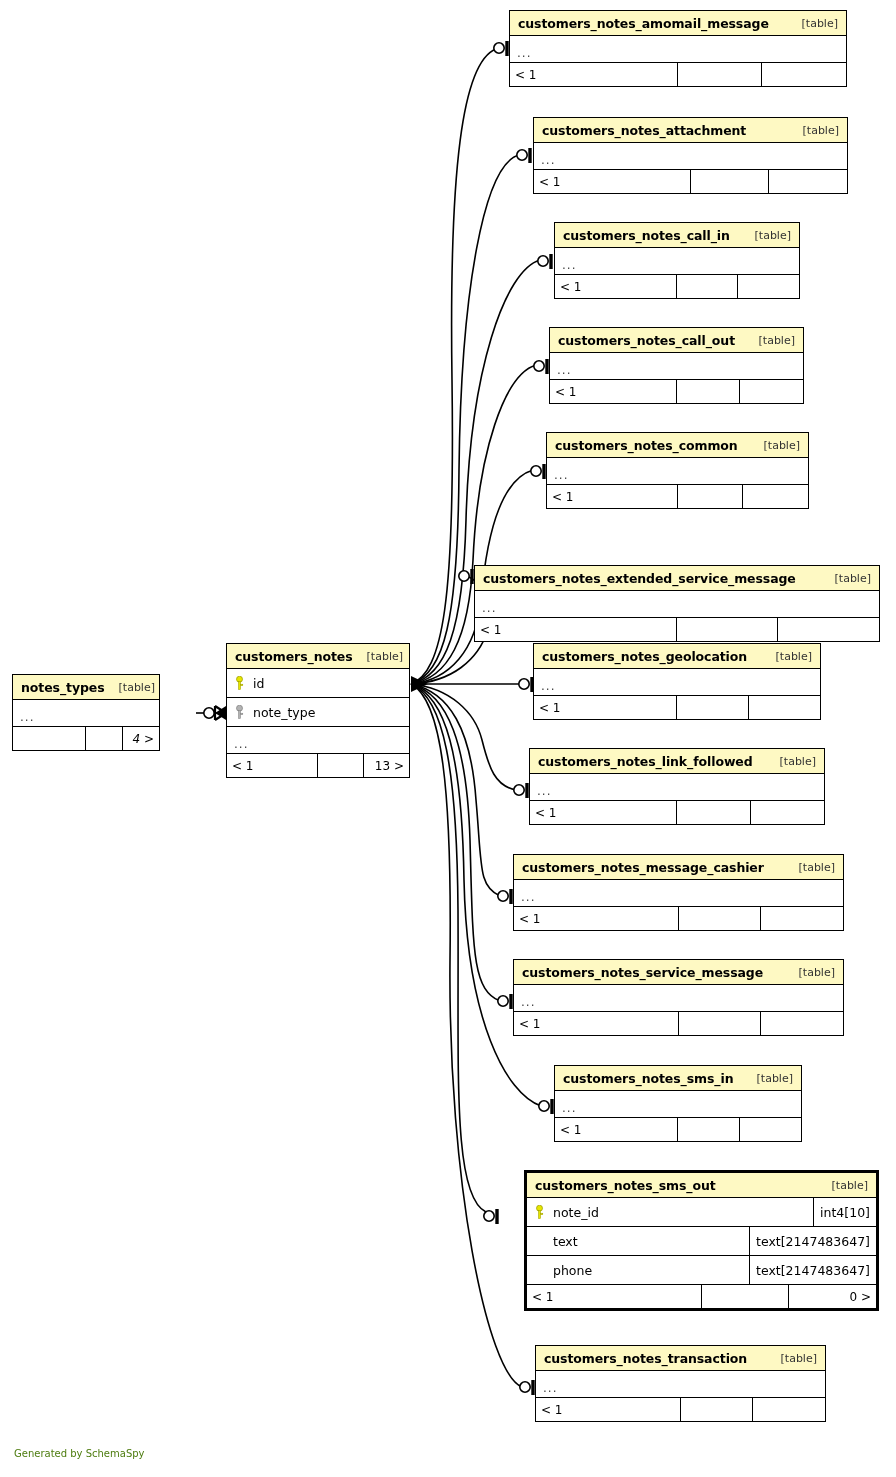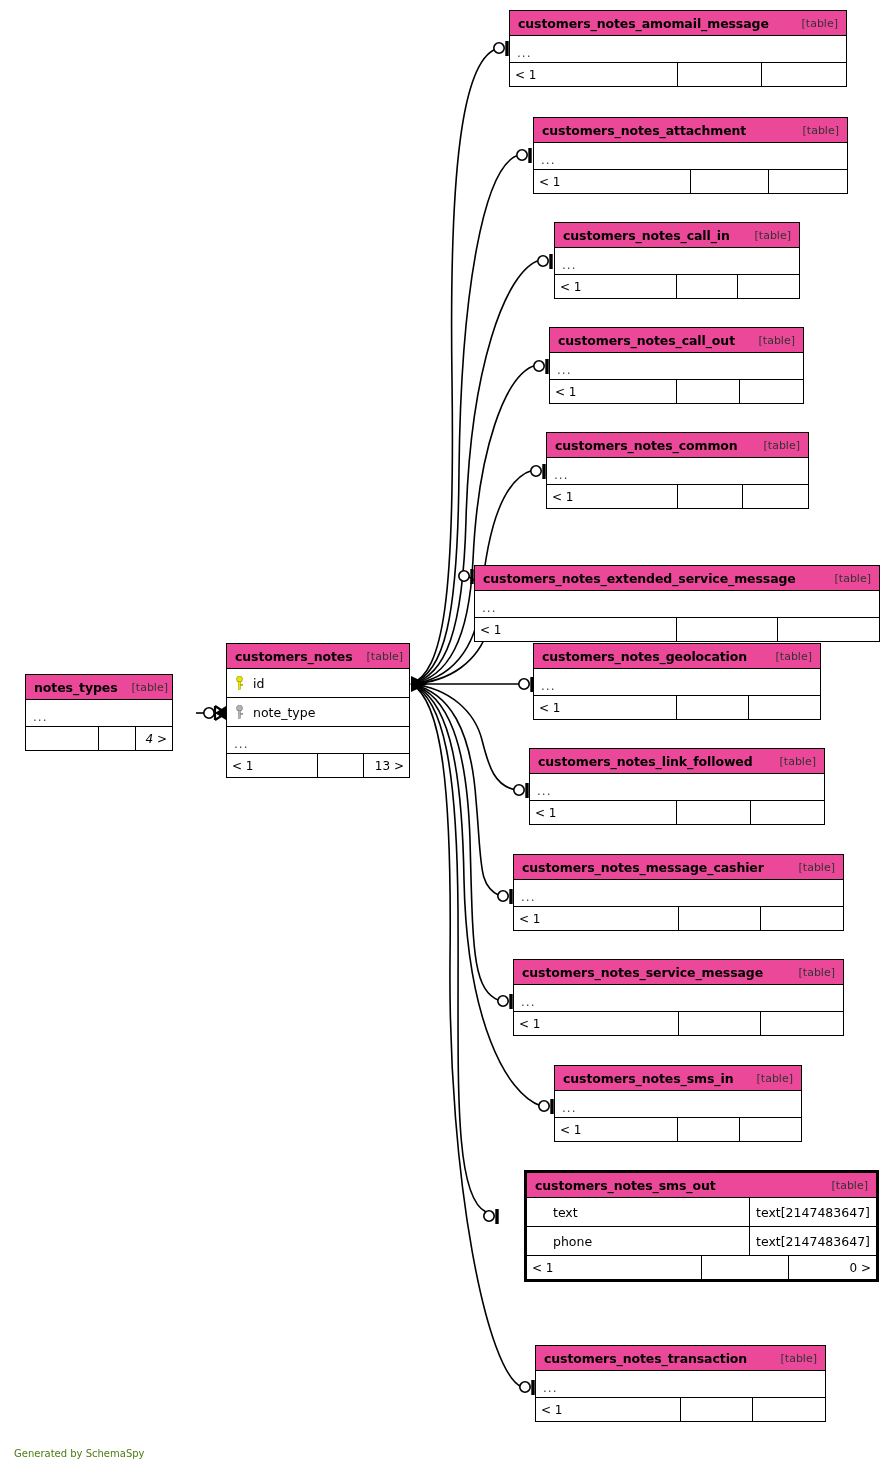--- a/index.html
+++ b/index.html
@@ -20,21 +20,21 @@
   .node {
     position: absolute;
     background: #ffffff;
     border: 1px solid #000000;
     font-size: 12.5px;
     color: #000000;
   }
   .node.thick { border-width: 3px; margin-left: 25px; }
 
   .node-title {
-    background: #ec4899;
+    background: #fef9c3;
     border-bottom: 1px solid #000000;
     height: 25px;
     display: flex;
     align-items: center;
     padding: 0 8px;
     white-space: nowrap;
   }
   .node-title .tname {
     font-weight: bold;
     font-size: 12.5px;
@@ -370,20 +370,33 @@
     </div>
   </div>
 
   <div class="node thick" style="left:499px; top:1170px; width:355px;">
     <div class="node-title">
       <span class="tname">customers_notes_sms_out</span>
       <span class="ttag">[table]</span>
     </div>
     <div class="node-rows">
 
+      <div class="row">
+        <span class="colname">
+          <span class="keyicon">
+            <svg viewBox="0 0 9 14" width="9" height="14" xmlns="http://www.w3.org/2000/svg">
+              <circle cx="4.5" cy="3.2" r="3.0" fill="#e6e600" stroke="#999900" stroke-width="0.7"></circle>
+              <rect x="3.4" y="5.6" width="2.2" height="8.0" fill="#e6e600" stroke="#999900" stroke-width="0.5"></rect>
+              <rect x="5.6" y="8.2" width="2.2" height="1.5" fill="#e6e600" stroke="#999900" stroke-width="0.5"></rect>
+            </svg>
+          </span>
+          <span>note_id</span>
+        </span>
+        <span class="coltype">int4[10]</span>
+      </div>
 
       <div class="row">
         <span class="colname">
           <span class="keyicon"></span>
           <span>text</span>
         </span>
         <span class="coltype">text[2147483647]</span>
       </div>
 
       <div class="row">
@@ -457,21 +470,21 @@
       </div>
 
     </div>
     <div class="node-foot">
       <span class="fcell f-left">&lt; 1</span>
       <span class="fcell f-mid"></span>
       <span class="fcell f-right">13 &gt;</span>
     </div>
   </div>
 
-  <div class="node" style="left:25px; top:674px; width:148px;">
+  <div class="node" style="left:12px; top:674px; width:148px;">
     <div class="node-title">
       <span class="tname">notes_types</span>
       <span class="ttag">[table]</span>
     </div>
     <div class="node-rows">
       <div class="row ellipsis">
         <span class="colname">...</span>
       </div>
     </div>
     <div class="node-foot">

